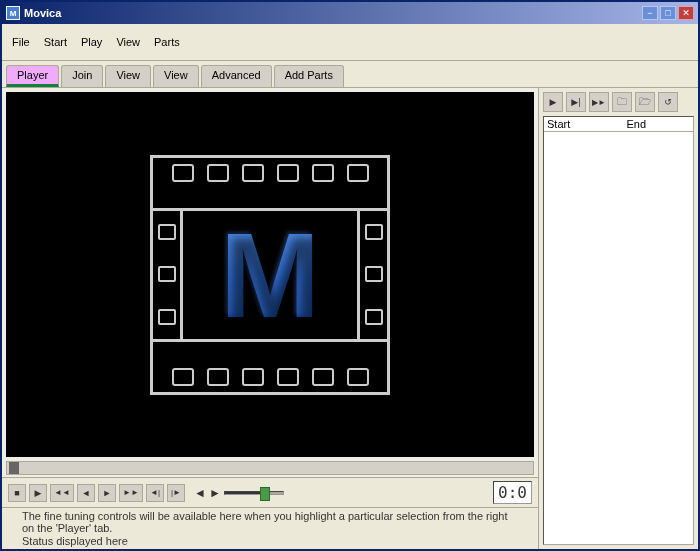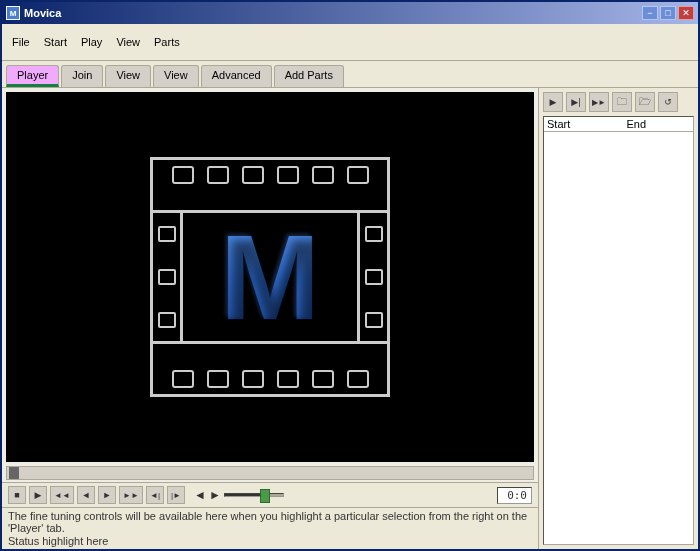--- a/index.html
+++ b/index.html
@@ -266,32 +266,32 @@
       background: #4a9a4a;
       border: 1px solid #2a6a2a;
       position: absolute;
       top: -5px;
       left: 60%;
     }
 
     .time-display {
       margin-left: auto;
       font-family: monospace;
-      font-size: 11px;
+      font-size: 16px;
       color: #333;
       padding: 1px 4px;
       background: #fff;
       border: 1px inset #999;
       min-width: 35px;
       text-align: right;
     }
 
     
     .status-bar {
-      padding: 2px 6px;
+      padding: 2px 20px;
       font-size: 11px;
       color: #333;
       border-top: 1px solid #aca899;
       background: #ece9d8;
     }
 
     .status-line1 { color: #333; margin-bottom: 1px; }
     .status-line2 { color: #333; }
 
     
@@ -457,21 +457,21 @@
             <div class="volume-fill"></div>
             <div class="volume-thumb"></div>
           </div>
         </div>
         <div class="spacer"></div>
         <div class="time-display">0:0</div>
       </div>
 
       <div class="status-bar">
         <div class="status-line1">The fine tuning controls will be available here when you highlight a particular selection from the right on the 'Player' tab.</div>
-        <div class="status-line2">Status highlight here</div>
+        <div class="status-line2">Status displayed here</div>
       </div>
     </div>
 
     <div class="right-panel">
       <div class="selected-parts-toolbar">
         <div class="parts-btn">▶</div>
         <div class="parts-btn">▶|</div>
         <div class="parts-btn" style="font-size:8px;">▶►</div>
         <div class="parts-btn" style="font-size:10px;">🗀</div>
         <div class="parts-btn" style="font-size:10px;">🗁</div>

